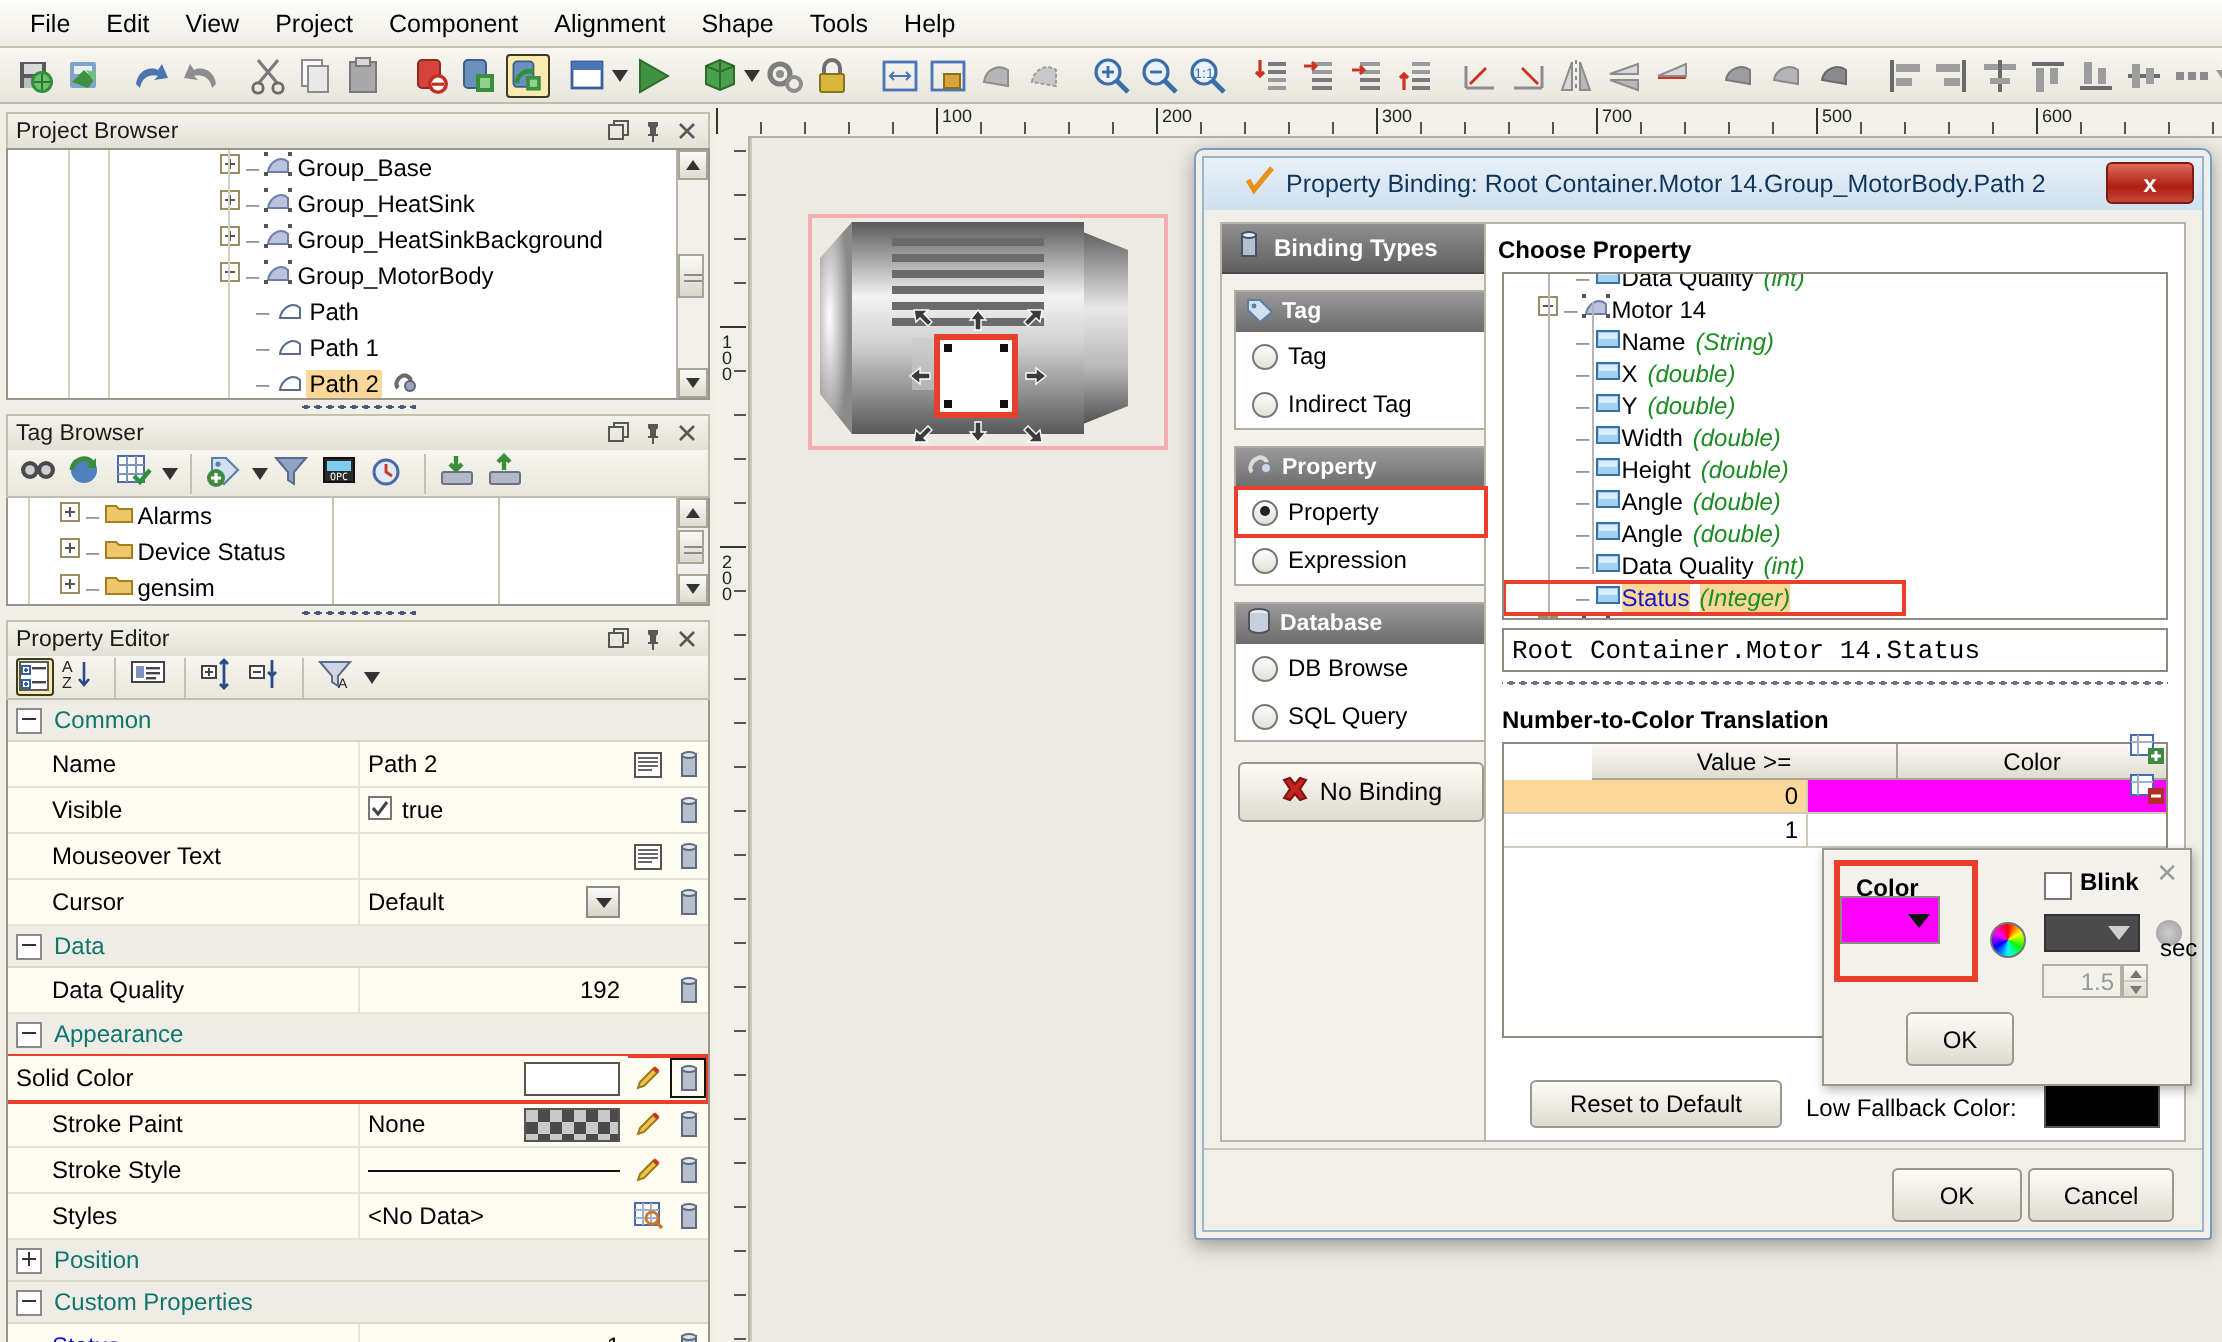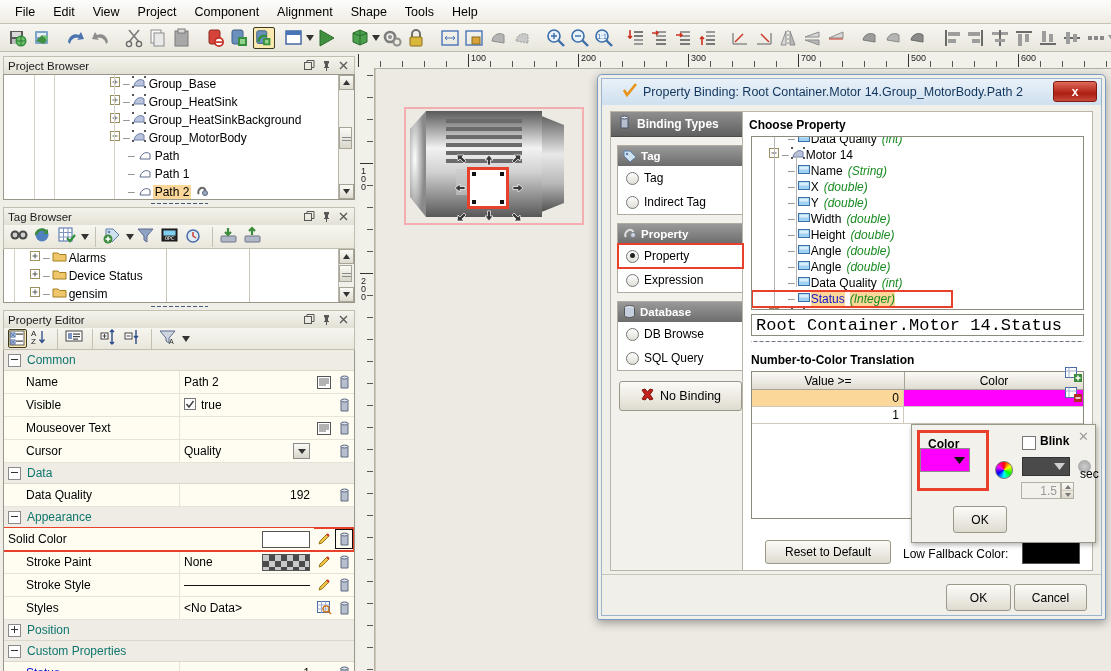--- a/index.html
+++ b/index.html
@@ -194,25 +194,25 @@
   .ptnode { display:flex; align-items:center; height:16px; font-size:12px;
             white-space:nowrap; }
   .ptnode .nm { color:#000; }
   .ptnode .ty { color:#1a8c22; font-style:italic; margin-left:5px; }
   .ptnode.sel { position:relative; }
   .ptnode.sel .nm { color:#1414c8; background:#fbd89a; }
   .ptnode.sel .ty { background:#fbd89a; }
   .path-box { margin:4px 8px 0 8px; height:22px; background:#fff;
               border:1px solid #8e8a7e; display:flex; align-items:center;
               padding-left:4px; font-family:"Liberation Mono", monospace;
-              font-size:17px; box-sizing:border-box; }
+              font-size:13px; box-sizing:border-box; }
   .n2c-title { font-weight:bold; font-size:12px; padding:10px 0 4px 8px; }
   .n2c-table { margin:0 8px; border:1px solid #8e8a7e; background:#fff;
                position:relative; height:148px; box-sizing:border-box; }
-  .n2c-head { display:flex; height:18px; }
+  .n2c-head { display:flex; height:18px;margin-left:44px; }
   .n2c-head div { background:linear-gradient(#fbfaf6,#dfdcd1);
         border-right:1px solid #a9a496; border-bottom:1px solid #a9a496;
         font-size:12px; display:flex; align-items:center; justify-content:center; }
   .n2c-row { display:flex; height:17px; font-size:12px; }
   .n2c-row .vcell { border-right:1px solid #cfcabb; border-bottom:1px solid #cfcabb;
         display:flex; align-items:center; justify-content:flex-end;
         padding-right:4px; box-sizing:border-box; }
   .n2c-row .ccell { border-bottom:1px solid #cfcabb; box-sizing:border-box; }
 
   .btn { background:linear-gradient(#fcfbf7,#dedbd0);
@@ -1007,21 +1007,21 @@
         <div class="pico">
             <svg width="15" height="15" viewBox="0 0 15 15">
               <path d="M4 2h7v11H4z" fill="#b7bfcf" stroke="#5f6a80"></path>
               <ellipse cx="7.5" cy="2.5" rx="3.5" ry="1.5" fill="#dde3ed" stroke="#5f6a80"></ellipse>
             </svg>
           </div>
       </div>
       <div class="prow">
         <div class="pname">Cursor</div>
         <div class="pval" style="justify-content:space-between;">
-          <span>Quality</span>
+          <span>Default</span>
           <span class="cb" style="width:17px;height:16px;background:linear-gradient(#fafaf6,#d8d5c9);border:1px solid #8a8a8a;display:flex;align-items:center;justify-content:center;box-sizing:border-box;">
               <svg width="8" height="5">
                 <path d="M0 0h8L4 5z" fill="#333"></path>
               </svg>
             </span>
         </div>
         <div class="pico"></div>
         <div class="pico">
             <svg width="15" height="15" viewBox="0 0 15 15">
               <path d="M4 2h7v11H4z" fill="#b7bfcf" stroke="#5f6a80"></path>

